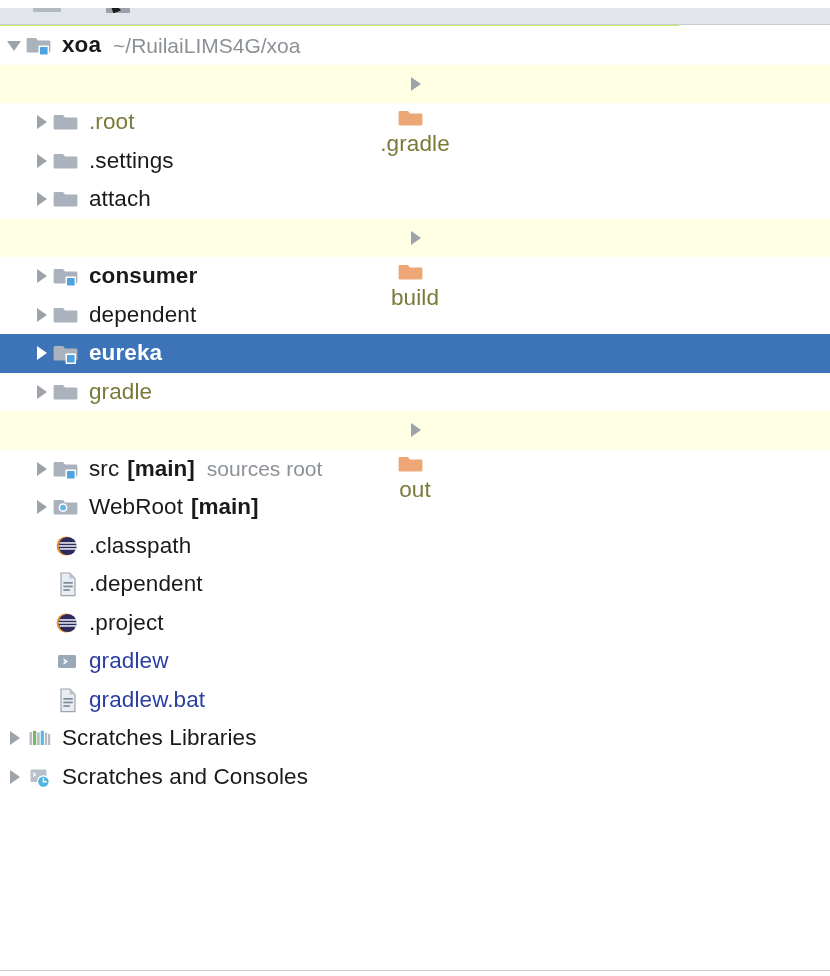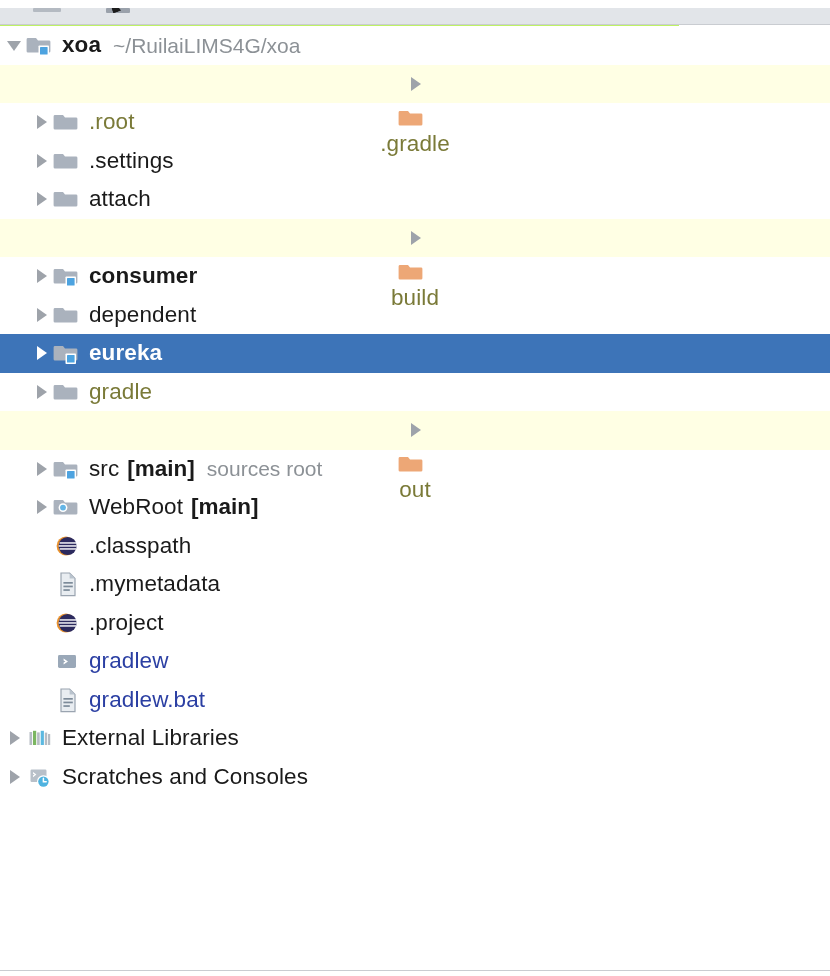--- a/index.html
+++ b/index.html
@@ -371,21 +371,21 @@
         <span class="twisty empty"></span>
         <span class="icon">
           <svg viewBox="0 0 30 30" xmlns="http://www.w3.org/2000/svg">
             <path d="M9 4 h8.6 l5.4 5.4 v17.2 h-14 z" fill="#e9edf1" stroke="#9aa4b0" stroke-width="1.2"></path>
             <path d="M17.6 4 v5.4 h5.4 z" fill="#b9c3cd"></path>
             <rect x="11.4" y="13" width="9.4" height="1.7" fill="#7d8b99"></rect>
             <rect x="11.4" y="16.6" width="9.4" height="1.7" fill="#7d8b99"></rect>
             <rect x="11.4" y="20.2" width="6.4" height="1.7" fill="#7d8b99"></rect>
           </svg>
         </span>
-        <span class="label">.mymetadata</span>
+        <span class="label">.dependent</span>
       </div>
       <div class="row">
         <span class="indent ind-1"></span>
         <span class="twisty empty"></span>
         <span class="icon">
           <svg viewBox="0 0 30 30" xmlns="http://www.w3.org/2000/svg">
             <circle cx="14" cy="15" r="9.4" fill="#e8912d"></circle>
             <circle cx="15.6" cy="15" r="9.1" fill="#2c2a5e"></circle>
             <rect x="7.6" y="11.2" width="16.5" height="1.5" fill="#f2f2f7"></rect>
             <rect x="6.6" y="14.2" width="18.2" height="1.5" fill="#f2f2f7"></rect>
@@ -427,21 +427,21 @@
         <span class="icon">
           <svg viewBox="0 0 30 30" xmlns="http://www.w3.org/2000/svg">
             <rect x="4.5" y="9" width="2.6" height="13" fill="#b6bcc4"></rect>
             <rect x="8" y="7.8" width="3.2" height="14.2" fill="#7bb661"></rect>
             <rect x="12.1" y="9.4" width="2.6" height="12.6" fill="#b6bcc4"></rect>
             <rect x="15.7" y="7.8" width="3.2" height="14.2" fill="#5bb8e0"></rect>
             <rect x="19.8" y="9.6" width="2.4" height="12.4" fill="#b6bcc4"></rect>
             <rect x="23" y="11" width="2.2" height="11" fill="#b6bcc4"></rect>
           </svg>
         </span>
-        <span class="label">External Libraries</span>
+        <span class="label">Scratches Libraries</span>
       </div>
       <div class="row">
         <span class="indent ind-0"></span>
         <span class="twisty">
           <span class="tri-right"></span>
         </span>
         <span class="icon">
           <svg viewBox="0 0 30 30" xmlns="http://www.w3.org/2000/svg">
             <rect x="5.5" y="7.5" width="16" height="12.5" rx="1.2" fill="#b8c0c9"></rect>
             <path d="M8 10 L11.4 12.6 L8 15.2 v-1.8 L9.6 12.6 L8 11.8 z" fill="#ffffff"></path>

